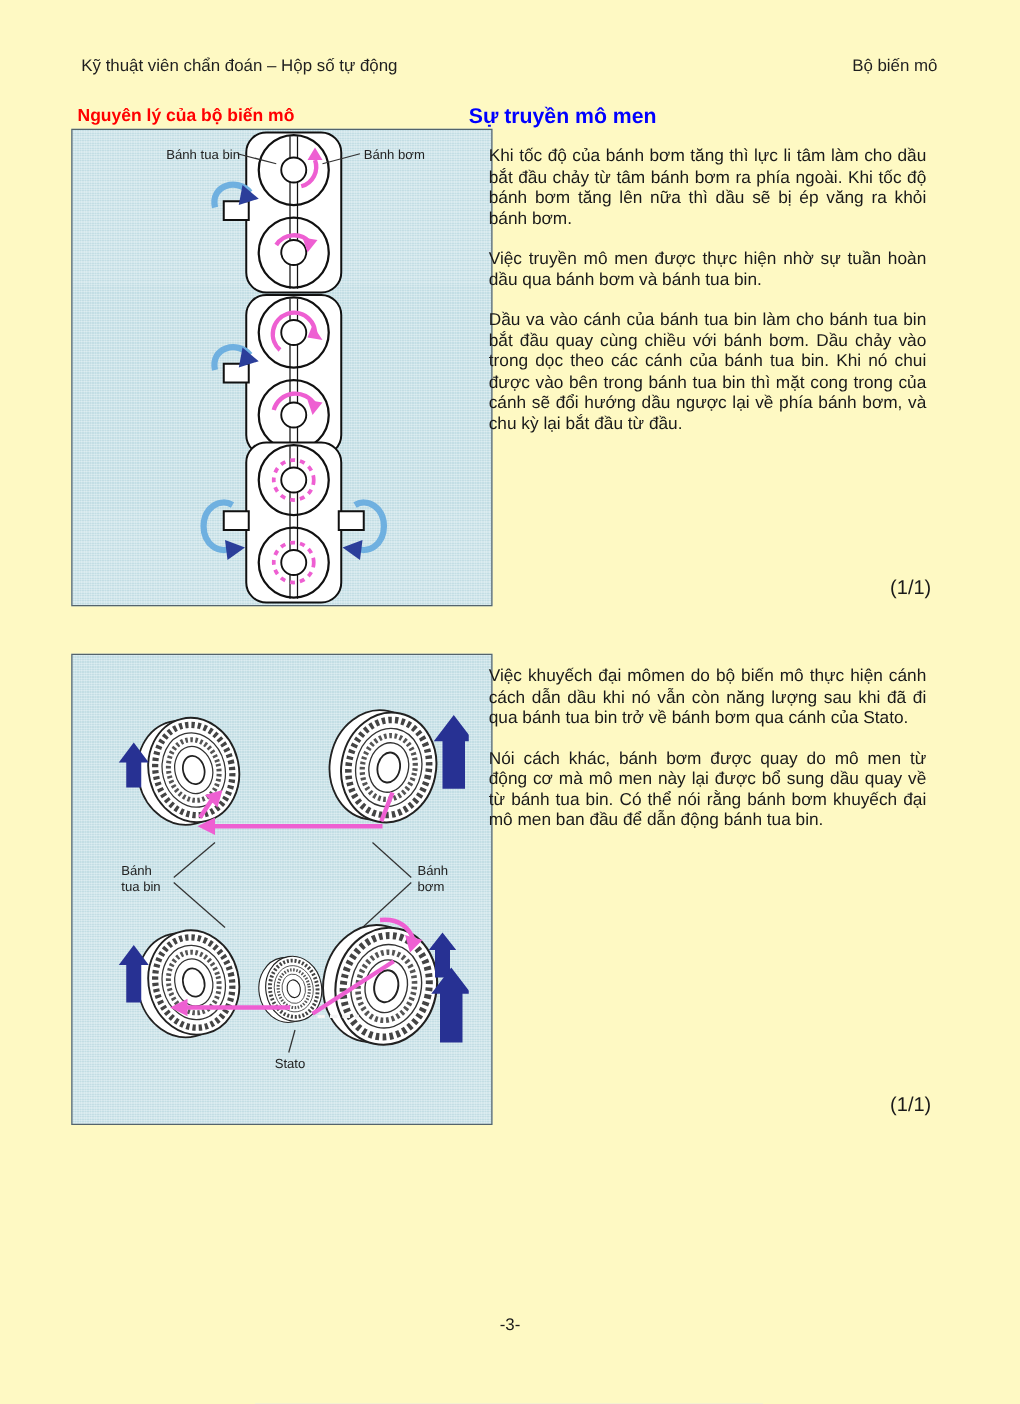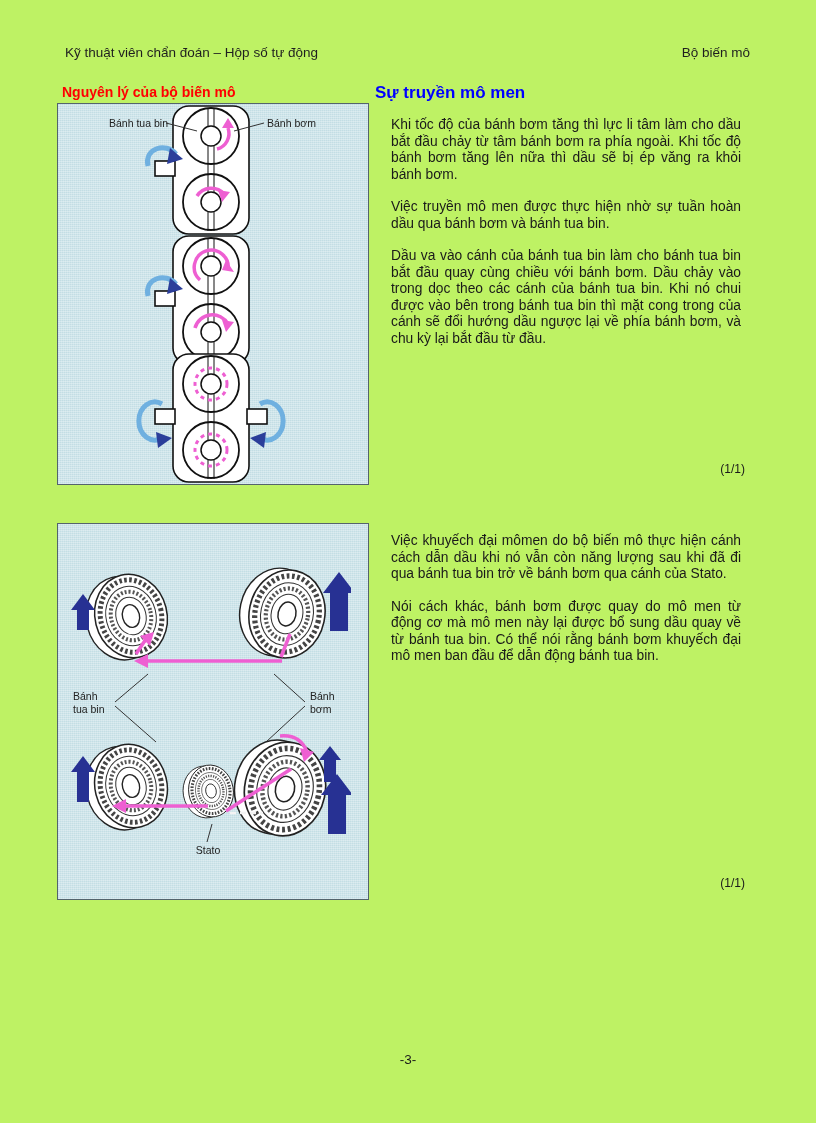--- a/index.html
+++ b/index.html
@@ -1,39 +1,39 @@
 <!DOCTYPE html>
 <html><head>
 <meta charset="utf-8">
 <style>
   html,body{margin:0;padding:0;background:#e8e8e8;}
   .page{
-    position:relative;width:816px;height:1123px;background:#bef264;
+    position:relative;width:816px;height:1123px;background:#fef9c3;
     margin:0 auto;overflow:hidden;
     font-family:"Liberation Sans","DejaVu Sans",sans-serif;color:#1a1a1a;
   }
   .hdr{position:absolute;top:45px;font-size:13.5px;color:#1f1f1f;}
   .hdr-left{left:65px;}
   .hdr-right{right:66px;}
   .sec-heading{position:absolute;font-size:14px;font-weight:bold;}
   .red{color:#ff0000;}
   .figure{
-    position:absolute;left:57px;width:312px;
+    position:absolute;left:57px;width:337px;
     background:#cee5ea;
     background-image:
       repeating-linear-gradient(0deg, rgba(255,255,255,.28) 0 1px, transparent 1px 2px),
       repeating-linear-gradient(90deg, rgba(170,205,215,.30) 0 1px, transparent 1px 2px);
-    border:1px solid #54646c;box-sizing:border-box;
+    border:1px solid #54646c;box-sizing:border-box;padding-left:24px;
   }
   .fig1{top:103px;height:382px;}
   .fig2{top:523px;height:377px;}
   .textcol{position:absolute;left:375px;width:382px;font-size:13.8px;line-height:16.55px;}
   .textcol h3{margin:0 0 3px 0;font-size:17px;line-height:17px;font-weight:bold;color:#0000ff;}
   .textcol p{margin:16px;text-align:justify;}
-  .pagemark{position:absolute;width:370px;left:375px;text-align:right;font-size:12px;}
+  .pagemark{position:absolute;width:370px;left:375px;text-align:right;font-size:16px;}
   .footer{position:absolute;top:1052px;left:0;width:100%;text-align:center;font-size:13.5px;}
   svg{display:block;}
   svg text{font-family:"Liberation Sans","DejaVu Sans",sans-serif;fill:#222;}
 </style>
 </head>
 <body>
 
 <div class="page">
 
   <div class="hdr hdr-left">Kỹ thuật viên chẩn đoán – Hộp số tự động</div>

